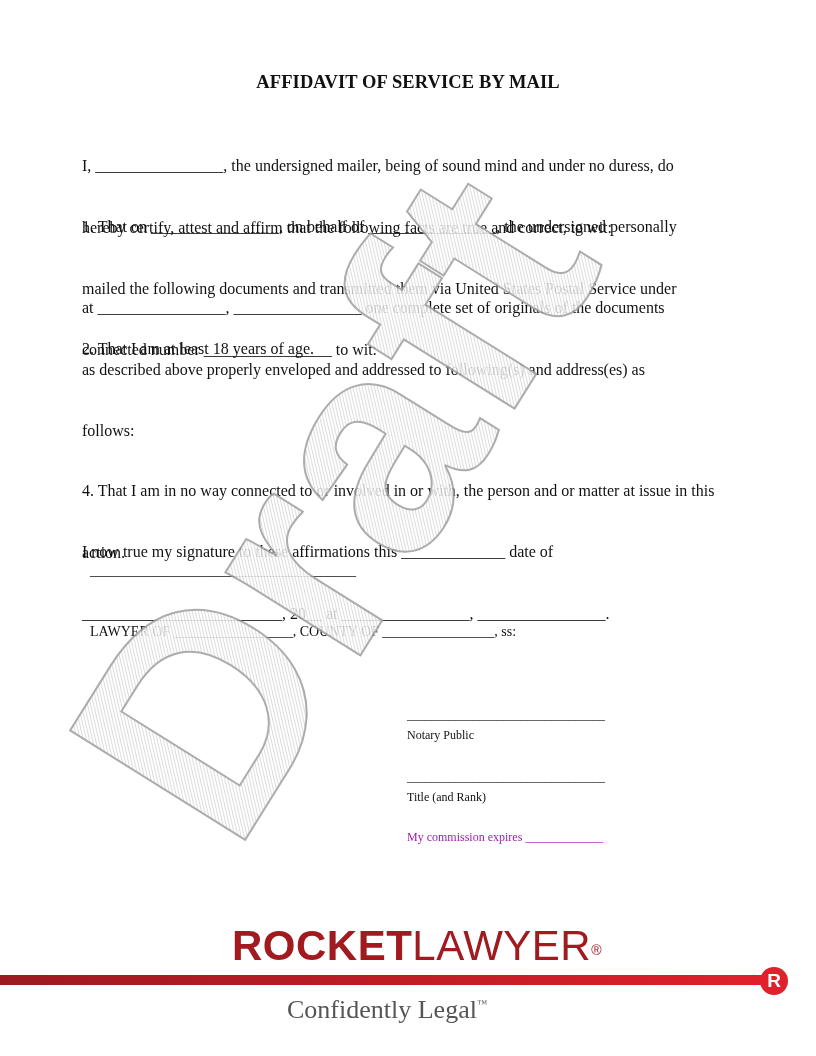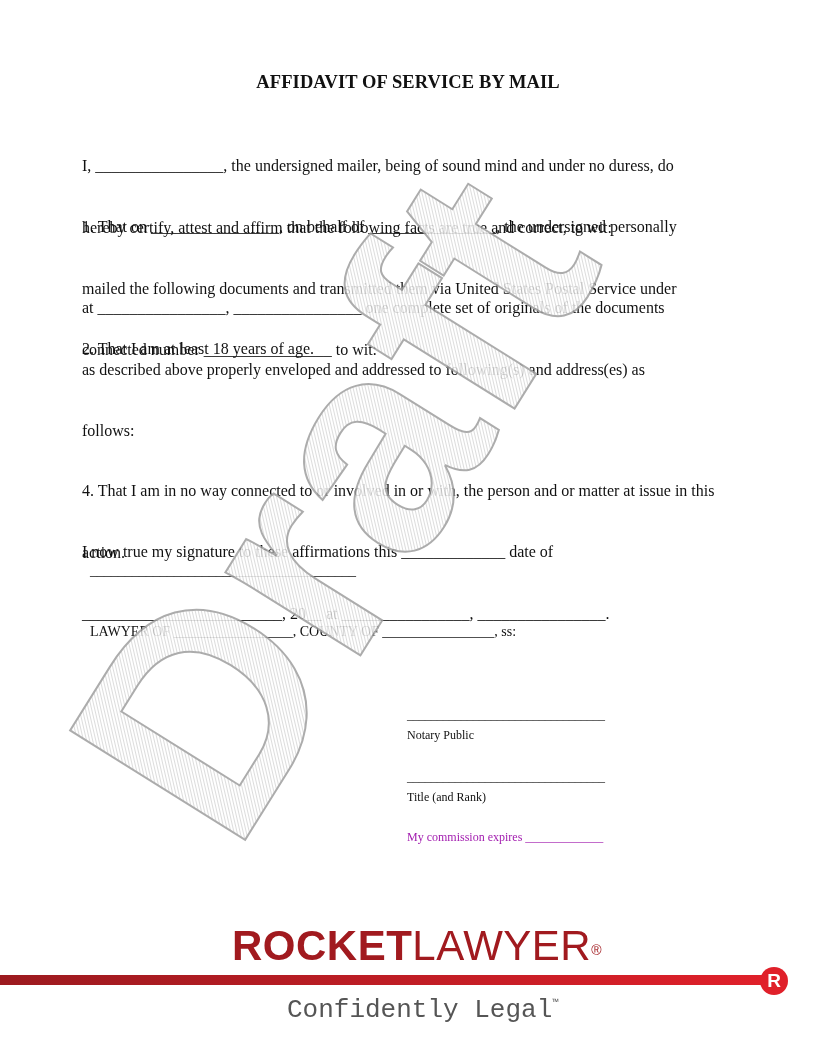--- a/index.html
+++ b/index.html
@@ -18,21 +18,21 @@
   .logo-text { position: absolute; top: 6px; left: 200px; font-family: "Liberation Sans", sans-serif;
                font-size: 42px; line-height: 50px; color: #a11a1f; letter-spacing: 0.5px; margin-left: 32px; }
   .logo-text .rocket { font-weight: bold; }
   .logo-text .lawyer { font-weight: normal; }
   .logo-text .reg { font-size: 14px; vertical-align: top; position: relative; top: 4px; }
   .redbar { position: absolute; left: 0; top: 60px; width: 770px; height: 10px;
             background: linear-gradient(to right, #9c1a1f, #e0202a); }
   .rbadge { position: absolute; left: 760px; top: 52px; width: 28px; height: 28px; border-radius: 50%;
             background: #e0202a; color: #fff; font-family: "Liberation Sans", sans-serif;
             font-weight: bold; font-size: 19px; line-height: 28px; text-align: center; }
-  .tagline { position: absolute; left: 287px; top: 80px; font-family: Liberation Mono, monospace;
+  .tagline { position: absolute; left: 287px; top: 80px; font-family: Liberation Serif, serif;
              font-size: 26px; color: #555; }
   .tagline .tm { font-size: 10px; vertical-align: top; position: relative; top: 3px; }
 </style>
 </head>
 <body>
 
 <div class="page">
 
   <div class="title">AFFIDAVIT OF SERVICE BY MAIL</div>
 

